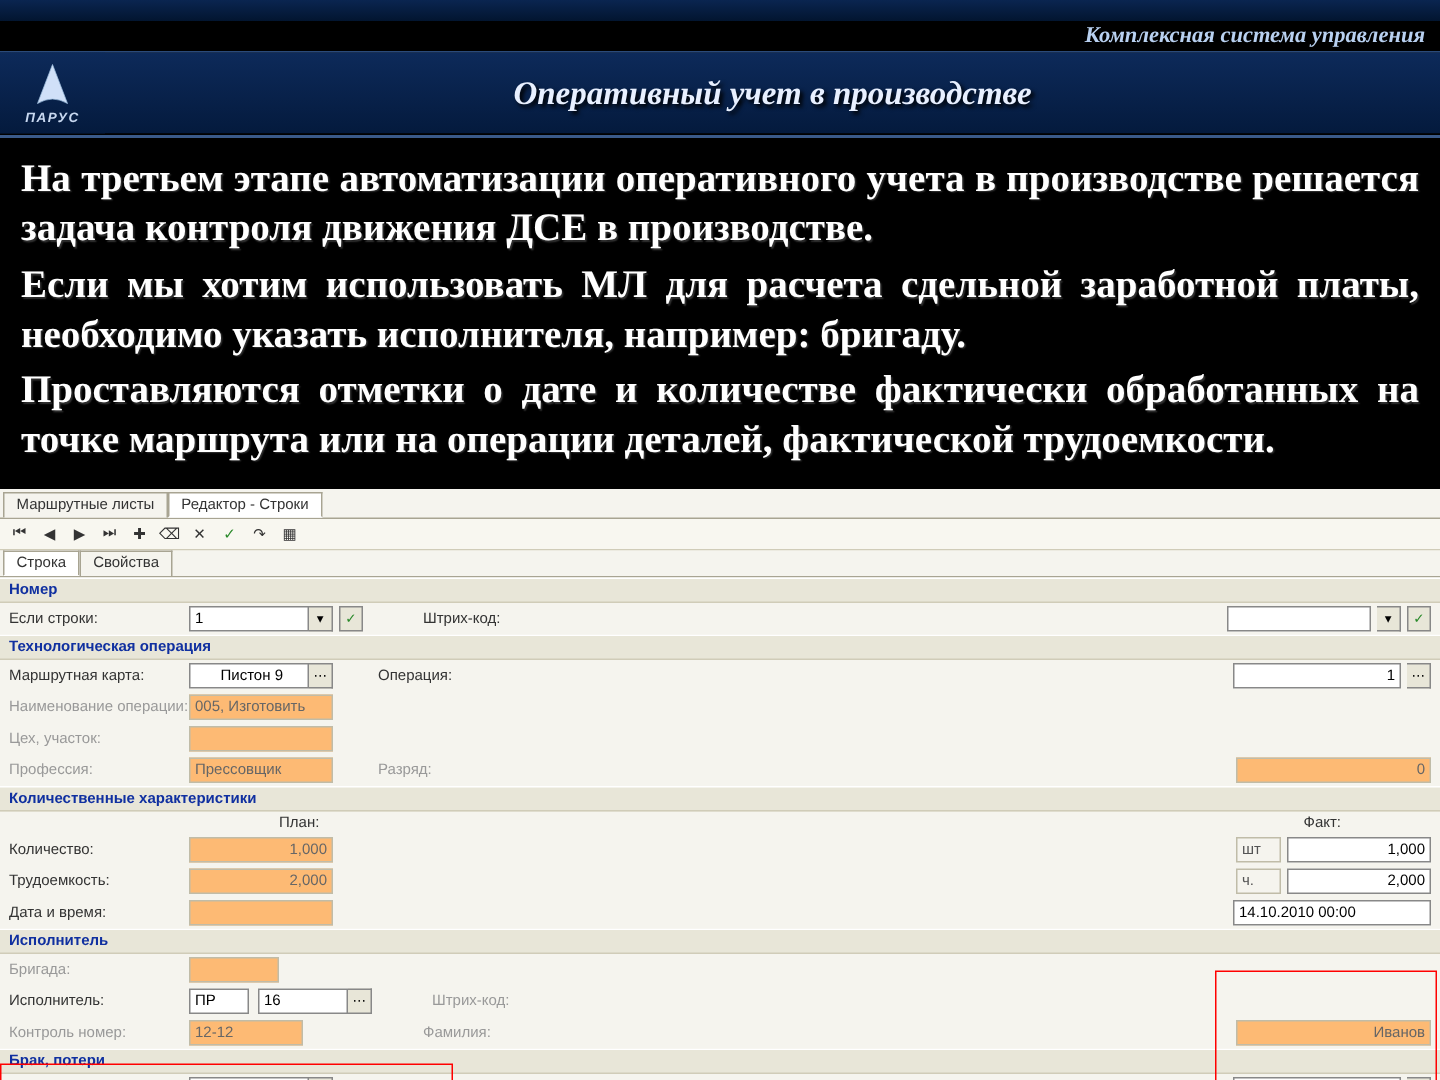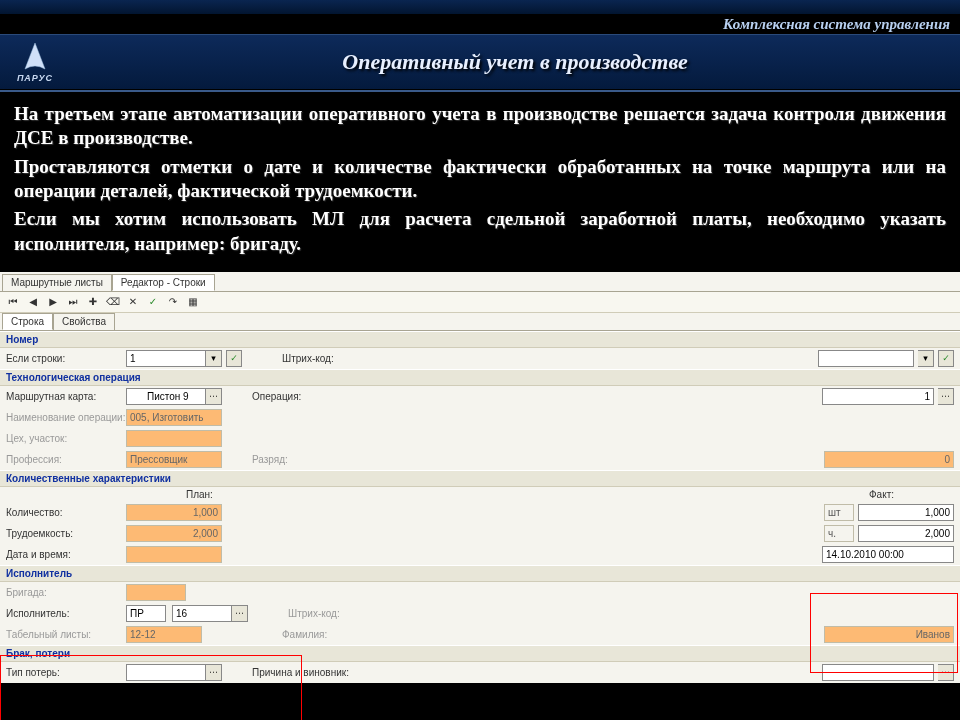--- a/index.html
+++ b/index.html
@@ -13,21 +13,21 @@
   .top-section { display: flex; background: linear-gradient(#0d2a5a, #041a3d); height: 56px; border-top: 1px solid #2a4a7a; border-bottom: 1px solid #000; }
   .logo-cell { width: 70px; display: flex; flex-direction: column; align-items: center; justify-content: center; background: linear-gradient(#0d2a5a, #041a3d); }
   .logo-shape { width: 32px; height: 32px; }
   .logo-text { color: #c8d8f0; font-size: 9px; font-style: italic; font-weight: bold; letter-spacing: 1px; }
   .page-title { flex: 1; display: flex; align-items: center; justify-content: center; }
   .page-title h1 { color: #e8f0ff; font-family: 'Times New Roman', serif; font-size: 22px; font-weight: bold; font-style: italic; text-shadow: 2px 2px 3px #000; }
   
   .thin-line { height: 2px; background: #3a5a8a; }
   
   
-  .body-text { background: #000; padding: 10px 14px 12px 14px; color: #fff; font-family: 'Times New Roman', serif; font-size: 19px; font-weight: bold; line-height: 1.28; text-align: justify; }
+  .body-text { background: #000; padding: 10px 14px 12px 14px; color: #fff; font-family: 'Times New Roman', serif; font-size: 26px; font-weight: bold; line-height: 1.28; text-align: justify; }
   .body-text p { margin-bottom: 4px; text-shadow: 1px 1px 1px #333; }
   
   
   .app-area { background: #f5f4ee; height: 380px; position: relative; }
   
   .outer-tabs { display: flex; background: #f5f4ee; padding-top: 2px; padding-left: 2px; }
   .tab { background: #f5f4ee; border: 1px solid #a8a492; border-bottom: none; padding: 2px 8px; font-size: 10px; color: #333; margin-right: 0; }
   .tab.active { background: #fff; border-bottom: 1px solid #fff; position: relative; z-index: 2; }
   
   .toolbar { display: flex; gap: 6px; padding: 3px 6px; background: #f8f7f0; border-top: 1px solid #a8a492; border-bottom: 1px solid #d0ccb8; }
@@ -79,22 +79,22 @@
     <div class="logo-text">ПАРУС</div>
   </div>
   <div class="page-title">
     <h1>Оперативный учет в производстве</h1>
   </div>
 </div>
 <div class="thin-line"></div>
 
 <div class="body-text">
   <p>На третьем этапе автоматизации оперативного учета в производстве решается задача контроля движения ДСЕ в производстве.</p>
+  <p>Если мы хотим использовать МЛ для расчета сдельной заработной платы, необходимо указать исполнителя, например: бригаду.</p>
   <p>Проставляются отметки о дате и количестве фактически обработанных на точке маршрута или на операции деталей, фактической трудоемкости.</p>
-  <p>Если мы хотим использовать МЛ для расчета сдельной заработной платы, необходимо указать исполнителя, например: бригаду.</p>
 </div>
 
 <div class="app-area">
 
   <div class="outer-tabs">
     <div class="tab">Маршрутные листы</div>
     <div class="tab active">Редактор - Строки</div>
   </div>
 
   <div class="toolbar">
@@ -199,21 +199,21 @@
       <div class="row">
         <span class="lbl">Исполнитель:</span>
         <input class="fld" style="width: 40px;" value="ПР">
         <span style="width:6px"></span>
         <input class="fld" style="width: 60px;" value="16">
         <span class="fld-btn">⋯</span>
         <span style="width:40px"></span>
         <span class="lbl dim" style="width:70px">Штрих-код:</span>
       </div>
       <div class="row">
-        <span class="lbl dim">Табельный листы:</span>
+        <span class="lbl dim">Контроль номер:</span>
         <input class="fld ro" style="width: 76px;" readonly="" value="12-12">
         <span style="width:80px"></span>
         <span class="lbl dim" style="width:60px">Фамилия:</span>
         <div class="right-block">
           <input class="fld ro" style="width: 130px; text-align: right;" readonly="" value="Иванов">
         </div>
       </div>
 
       <div class="section-hdr">Брак, потери</div>
       <div class="row">

